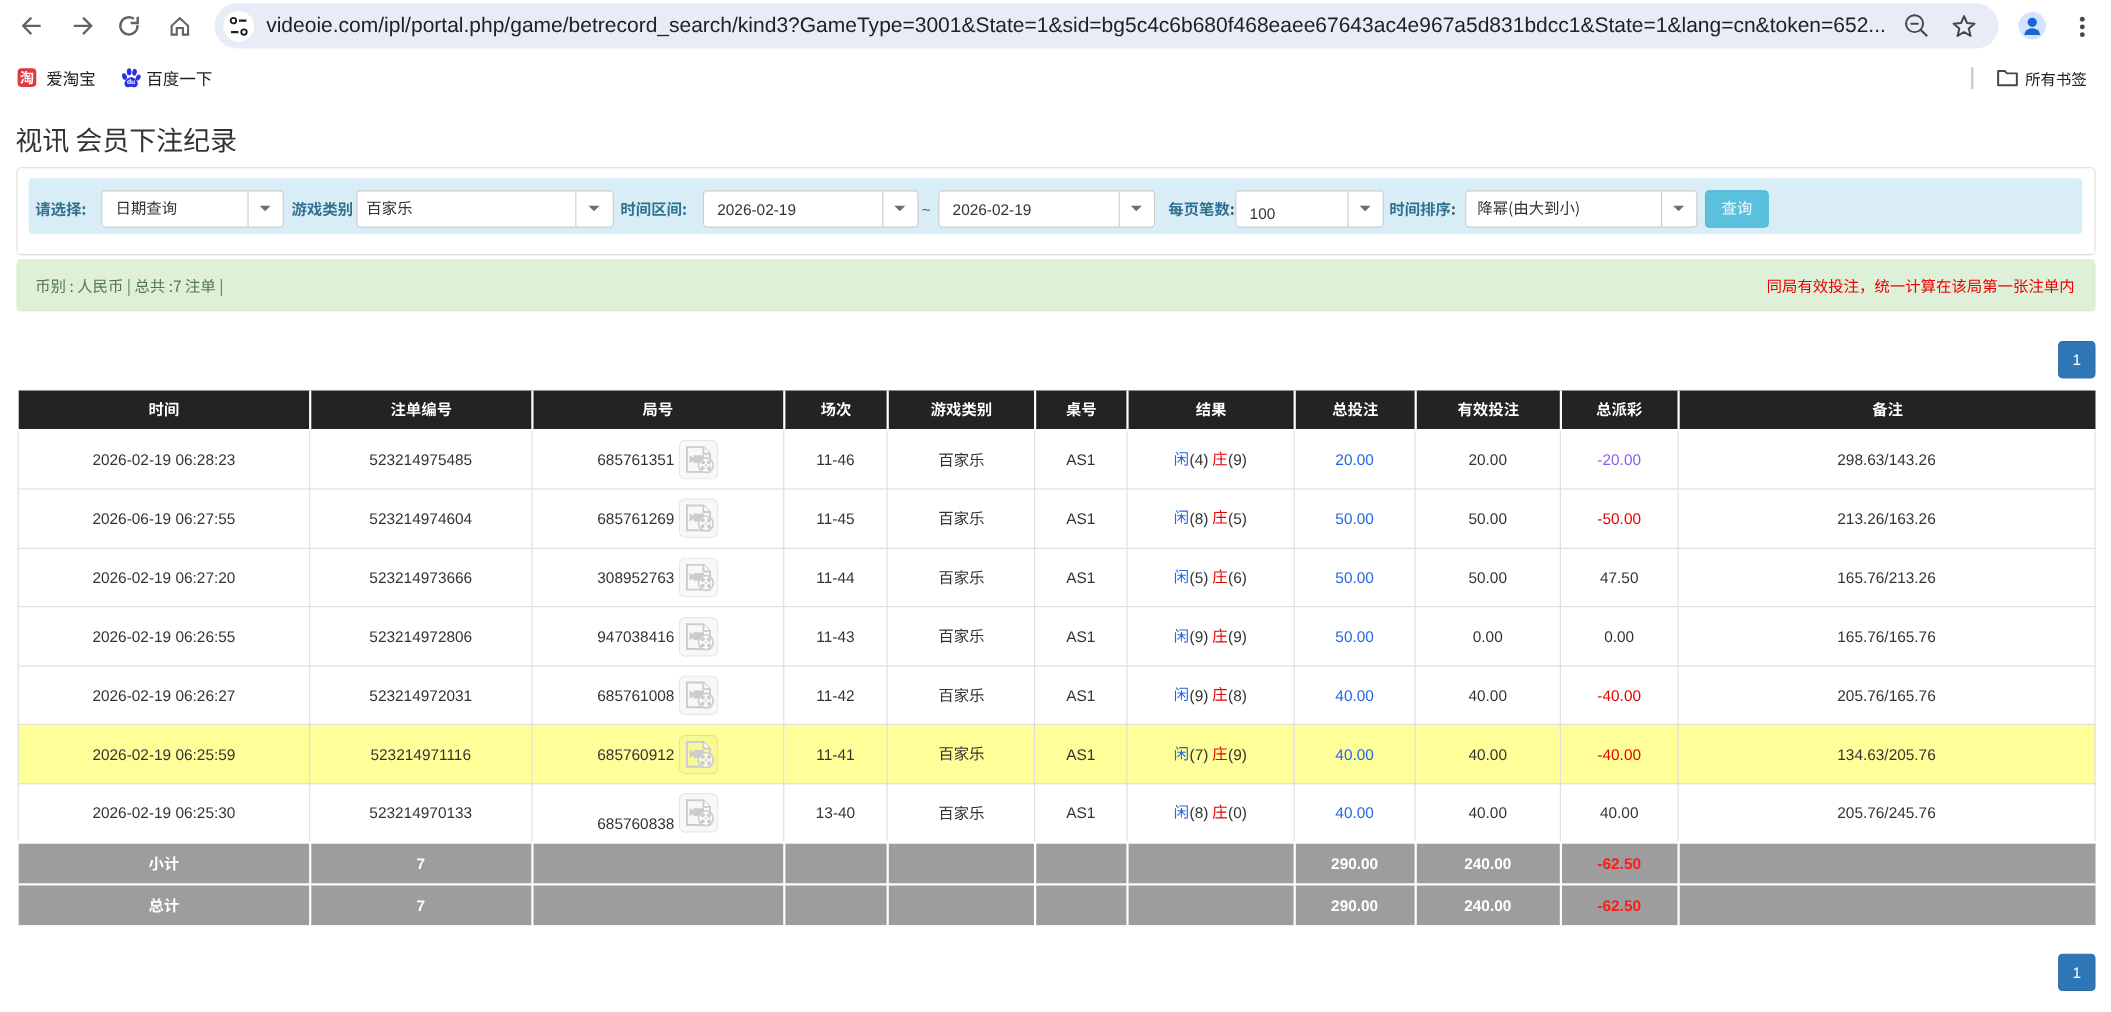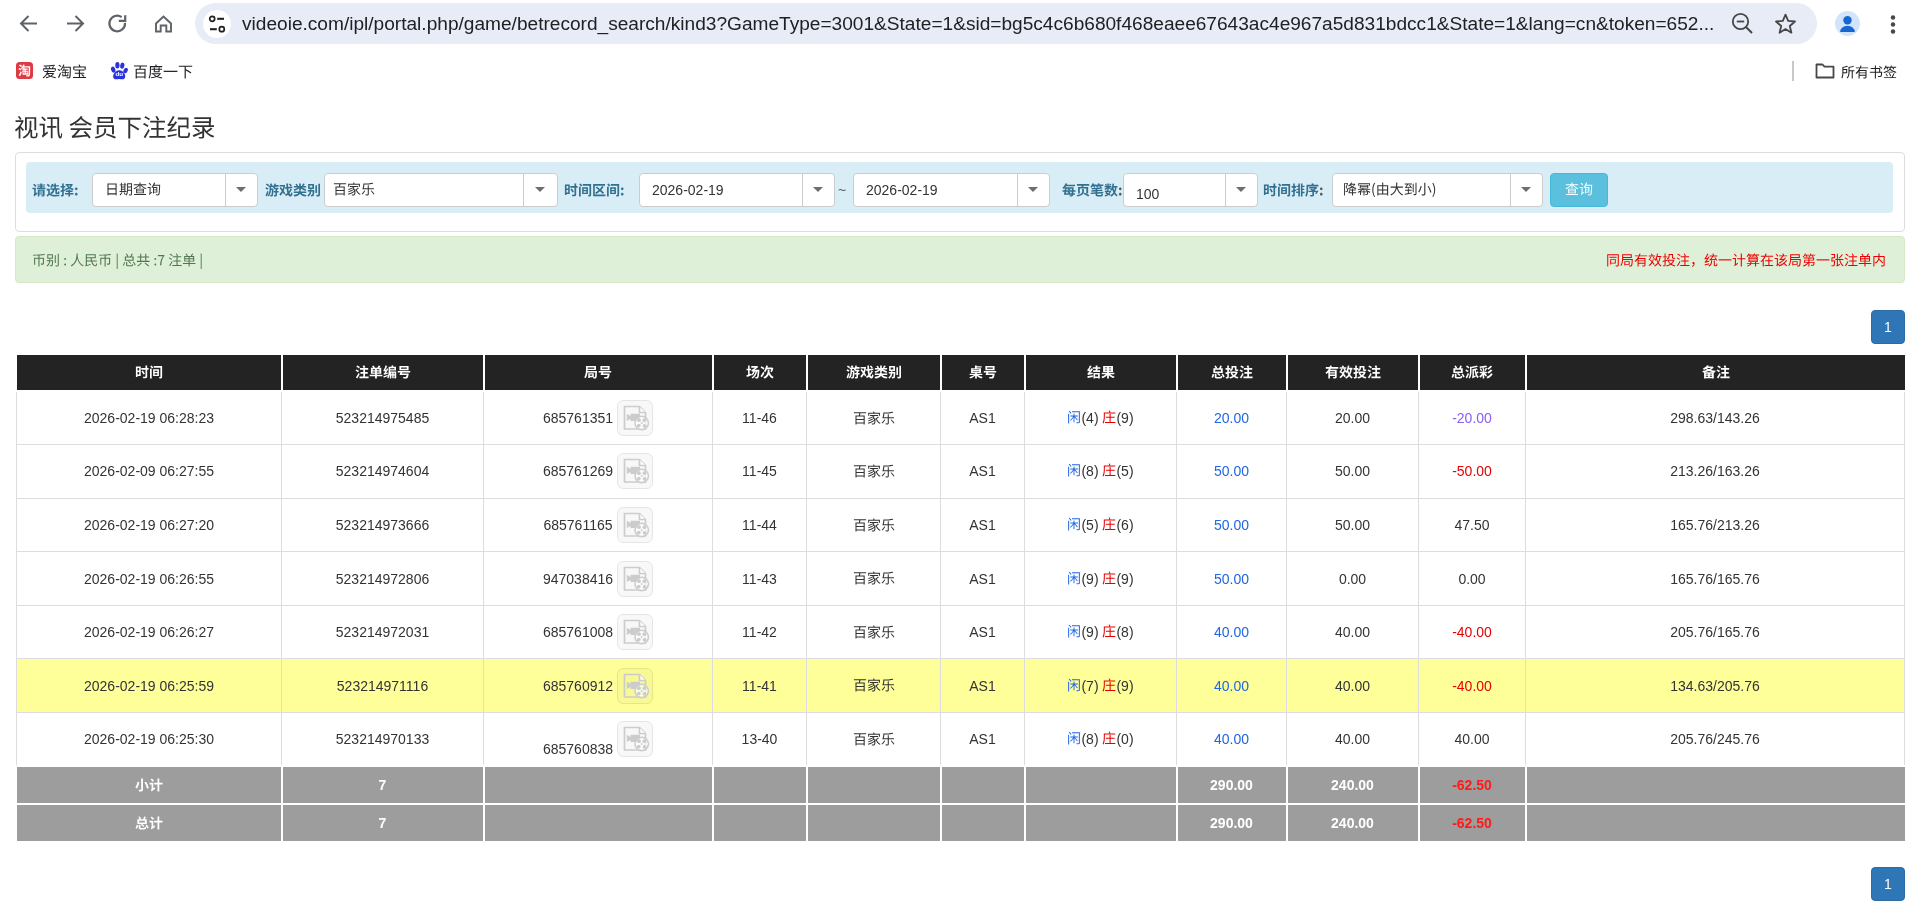--- a/index.html
+++ b/index.html
@@ -606,21 +606,21 @@
               </svg>
               <span>(9)</span>
             </div>
           </td>
 <td style="color:#2166e5">20.00</td>
           <td>20.00</td>
           <td style="color:#8b5cf6">-20.00</td>
           <td>298.63/143.26</td>
 </tr>
         <tr>
-<td>2026-02-09 06:27:55</td>
+<td>2026-06-19 06:27:55</td>
           <td>523214974604</td>
 <td>
             <div style="display:flex;align-items:center;justify-content:center">
               <span>685761269</span>
               <svg width="36" height="36" viewBox="0 0 36 36" style="margin-left:4px">
                 <rect x="0.5" y="0.5" width="35" height="35" rx="5.5" fill="rgba(0,0,0,0.028)" stroke="rgba(0,0,0,0.09)"></rect>
                 <g fill="none" stroke="#ccc" stroke-width="1.7">
                   <path d="M7.5 6.5 h15 l6 6 V29 H7.5 z"></path>
                   <path d="M22.5 6.5 v6 h6" fill="#fff"></path>
                 </g>
@@ -672,21 +672,21 @@
 <td style="color:#2166e5">50.00</td>
           <td>50.00</td>
           <td style="color:#e60000">-50.00</td>
           <td>213.26/163.26</td>
 </tr>
         <tr>
 <td>2026-02-19 06:27:20</td>
           <td>523214973666</td>
 <td>
             <div style="display:flex;align-items:center;justify-content:center">
-              <span>685761165</span>
+              <span>308952763</span>
               <svg width="36" height="36" viewBox="0 0 36 36" style="margin-left:4px">
                 <rect x="0.5" y="0.5" width="35" height="35" rx="5.5" fill="rgba(0,0,0,0.028)" stroke="rgba(0,0,0,0.09)"></rect>
                 <g fill="none" stroke="#ccc" stroke-width="1.7">
                   <path d="M7.5 6.5 h15 l6 6 V29 H7.5 z"></path>
                   <path d="M22.5 6.5 v6 h6" fill="#fff"></path>
                 </g>
                 <path fill="#ccc" d="M13.5 13.8 H23 V21 H13.5 V18.9 L9.8 21 V13.8 L13.5 15.9 z"></path>
                 <g>
                   <circle cx="24.7" cy="23" r="6.7" fill="rgba(255,255,255,0.65)" stroke="#ccc" stroke-width="1.5"></circle>
                   <g fill="#ccc">

